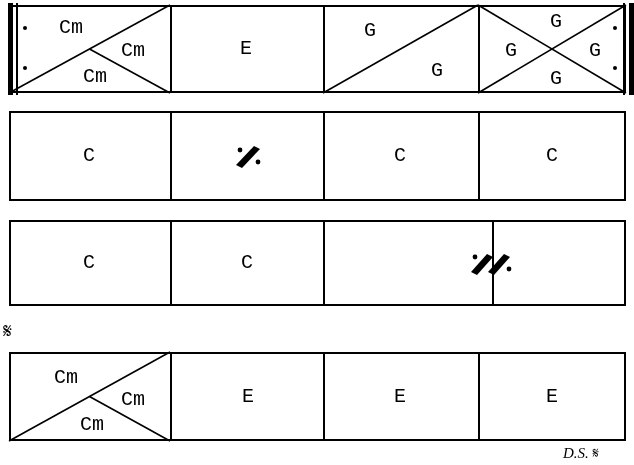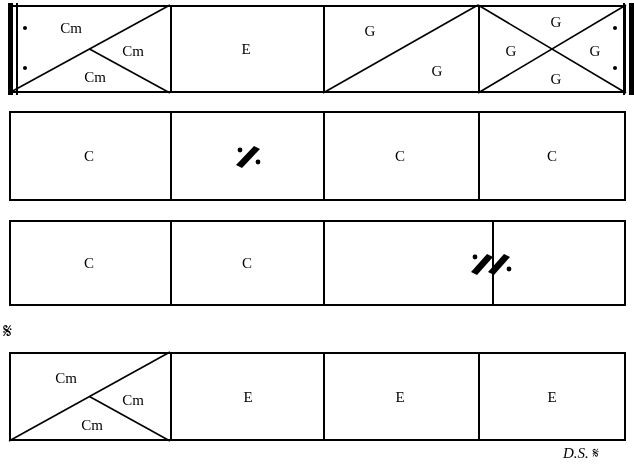--- a/index.html
+++ b/index.html
@@ -48,22 +48,22 @@
     position: absolute;
     top: 0;
     width: 2px;
     height: 100%;
     background: #000;
   }
 
   
   .chord {
     position: absolute;
-    font-family: Liberation Serif, serif;
-    font-size: 15px;
+    font-family: Liberation Mono, monospace;
+    font-size: 20px;
     line-height: 1;
     color: #000;
     white-space: nowrap;
     transform: translate(-50%, -50%);
   }
 
   
   .splits {
     position: absolute;
     left: 0; top: 0;

